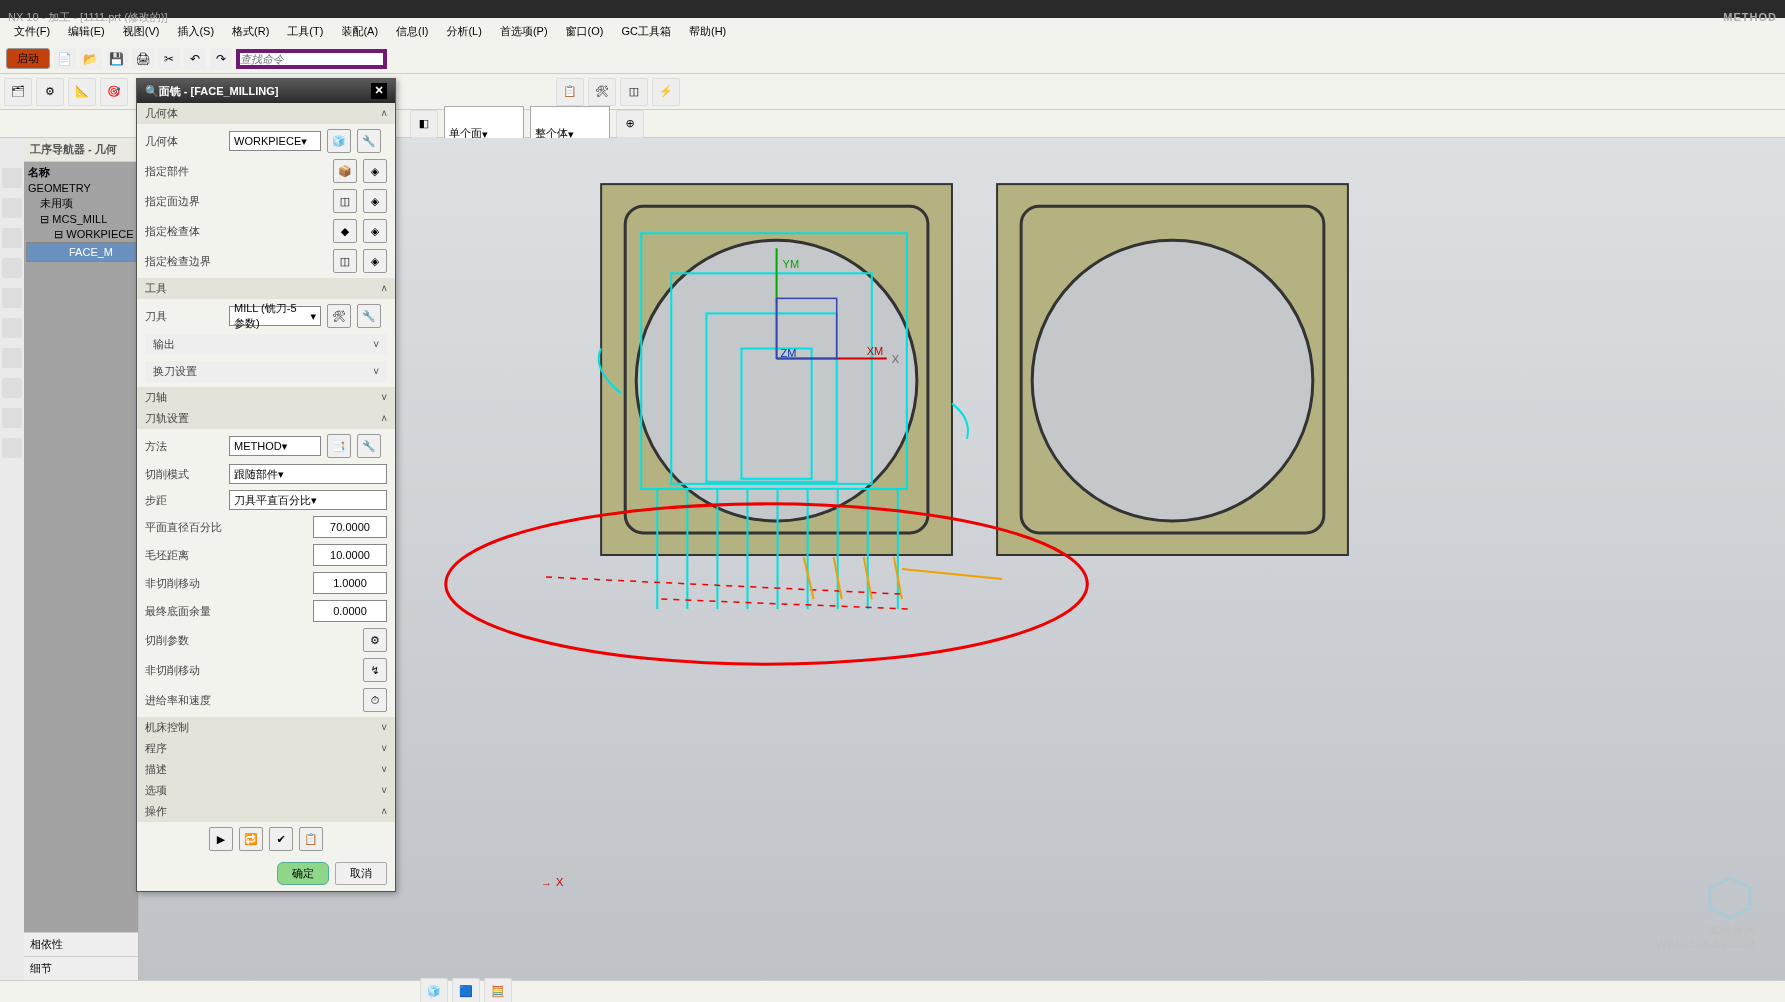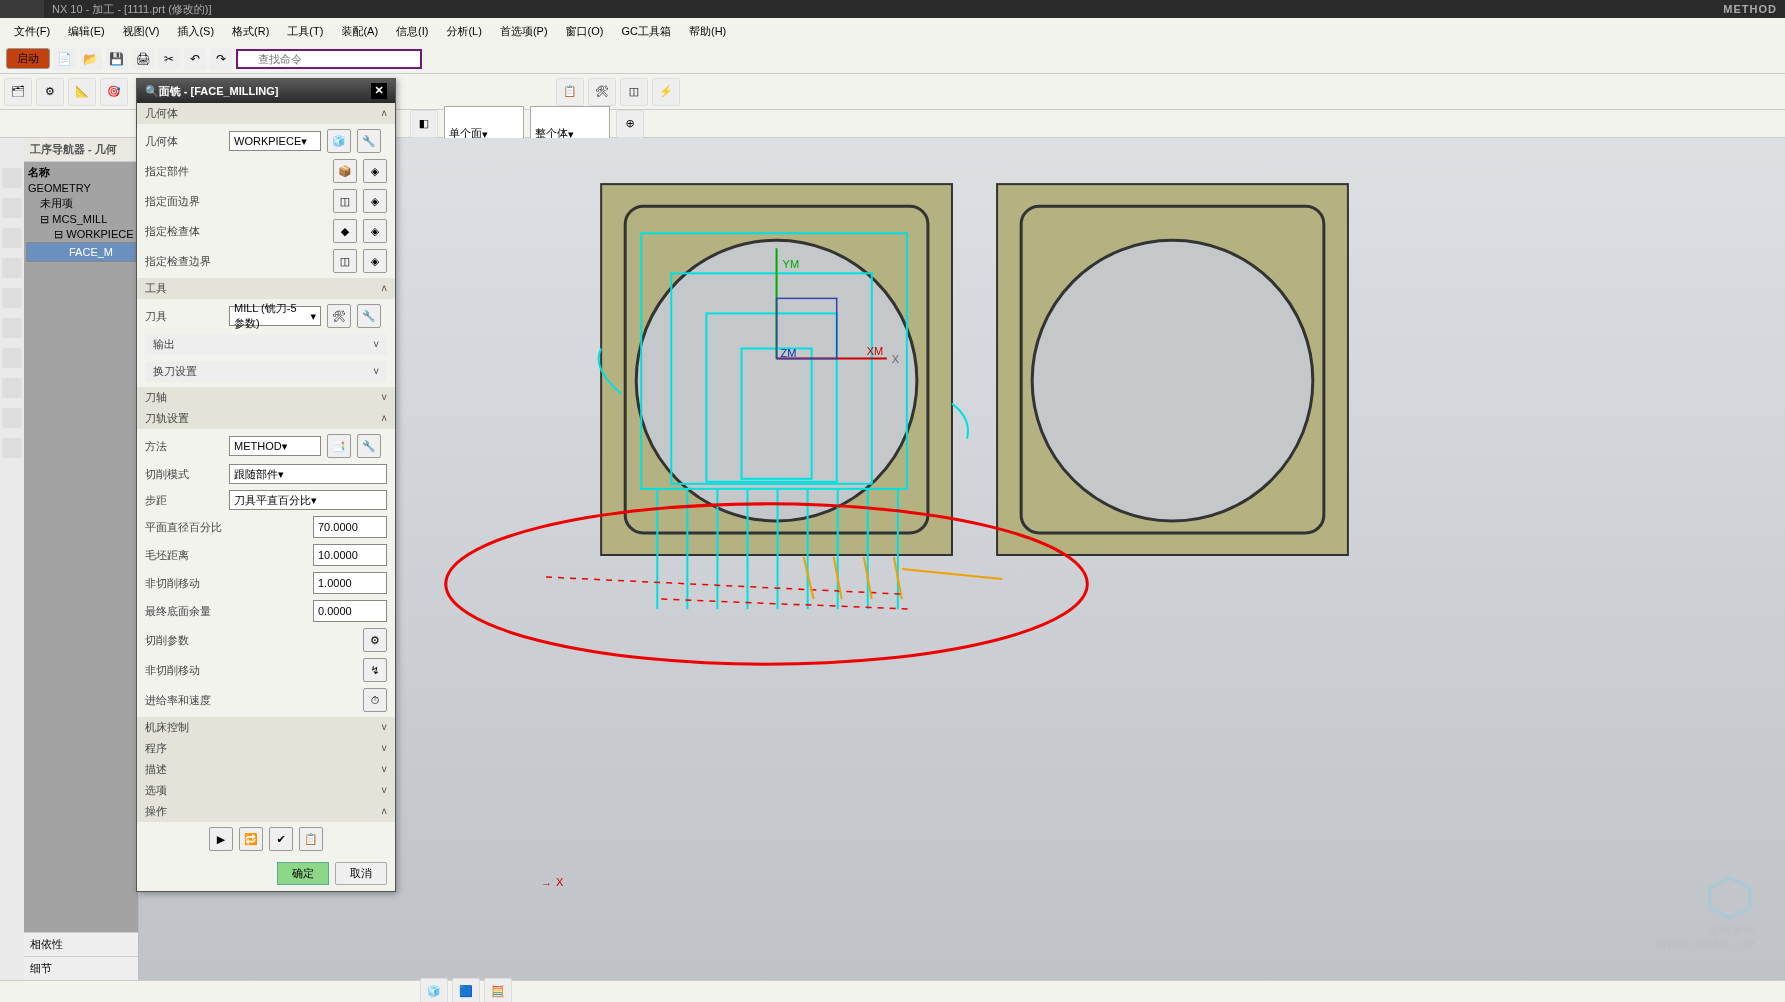--- a/index.html
+++ b/index.html
@@ -1,23 +1,23 @@
 <!DOCTYPE html>
 <html><head>
 <meta charset="utf-8">
 <style>
   * { margin: 0; padding: 0; box-sizing: border-box; font-family: "Microsoft YaHei", Arial, sans-serif; font-size: 11px; }
   body { background: #3a3a3a; width: 1785px; height: 1002px; overflow: hidden; position: relative; }
-  .titlebar { background: #2a2a2a; color: #aaa; height: 18px; line-height: 18px; padding: 0 8px; display: flex; margin-left: 44px; }
+  .titlebar { background: #2a2a2a; color: #aaa; height: 18px; line-height: 18px; padding: 8px 8px; display: flex; }
   .menubar { background: #f3f3ee; height: 26px; display: flex; align-items: center; padding: 0 6px; gap: 2px; }
   .menubar > div { padding: 2px 8px; border-radius: 2px; }
   .toolbar1 { background: #f3f3ee; height: 30px; display: flex; align-items: center; padding: 0 6px; gap: 4px; border-bottom: 1px solid #ccc; }
   .launch { padding: 2px 10px; border: 1px solid #999; border-radius: 3px; background: #c2410c; }
   .tbicon { width: 22px; height: 22px; border: 1px solid transparent; border-radius: 2px; display: inline-flex; align-items: center; justify-content: center; background: #eee; font-size: 12px; }
-  .search-cmd { flex: 0 0 130px; height: 20px; border: 2px solid #701a75; padding: 0 20px; color: #888; }
+  .search-cmd { flex: 0 0 130px; height: 20px; border: 4px solid #701a75; padding: 0 0; color: #888; font-style: italic; }
   .ribbon { background: #f3f3ee; height: 36px; display: flex; align-items: center; padding: 0 4px; gap: 4px; border-bottom: 1px solid #ccc; }
   .ricon { width: 28px; height: 28px; display: inline-flex; align-items: center; justify-content: center; background: #eee; border-radius: 2px; border:1px solid #ddd; }
   .filterbar { background: #f3f3ee; height: 28px; display: flex; align-items: center; padding: 0 420px 0 410px; gap: 6px; border-bottom: 1px solid #ccc; }
   .fsel { height: 36px; border: 1px solid #aaa; min-width: 80px; padding: 0 4px; background:#fff; display:inline-flex; align-items:flex-end; }
   .mainrow { display: flex; height: calc(1002px - 18px - 26px - 30px - 36px - 28px - 22px); background: #f3f3ee; }
   .sidestrip { width: 24px; background: #eaeaea; display: flex; flex-direction: column; align-items: center; gap: 10px; padding-top: 30px; }
   .sidestrip div { width: 20px; height: 20px; background: #ddd; border-radius: 2px; }
   .navigator { width: 115px; background: #a3a3a3; border-right: 1px solid #bbb; display: flex; flex-direction: column; }
   .nav-head { background: #eaeae2; padding: 4px 6px; font-weight: bold; color:#555; border-bottom:1px solid #ccc; }
   .nav-body { flex: 1; padding: 2px 2px; overflow: hidden; font-size:10.5px; }
@@ -27,24 +27,24 @@
   .dialog { position: absolute; left: 136px; top: 78px; width: 260px; background: #f3f3ee; border: 1px solid #555; box-shadow: 2px 2px 6px rgba(0,0,0,.3); z-index: 50; }
   .dlg-title { background: linear-gradient(#5a5a5a,#2a2a2a); color: #fff; font-weight: bold; padding: 4px 8px; display: flex; align-items: center; }
   .dlg-title .x { margin-left: auto; width: 16px; height: 16px; background: #000; color: #fff; text-align: center; line-height: 14px; }
   .section-h { background: #e3e3da; padding: 3px 8px; color: #444; display: flex; align-items: center; }
   .section-h .arr { margin-left: auto; font-size:10px; }
   .section-b { padding: 5px 8px; display: flex; flex-direction: column; gap: 6px; }
   .row { display: flex; align-items: center; gap: 6px; }
   .row .lab { flex: 0 0 78px; color:#444; }
   .sel { flex:1; height: 20px; border: 1px solid #888; background:#fff; padding: 0 4px; display:flex; align-items:center; }
   .sel.small { flex: 0 0 92px; }
-  .num { width: 74px; height: 22px; border: 1px solid #888; text-align: left; padding: 0 4px; background:#fff; margin-left:auto; }
+  .num { width: 74px; height: 22px; border: 1px solid #888; text-align: center; padding: 0 4px; background:#fff; margin-left:auto; }
   .minibtn { width: 24px; height: 24px; border: 1px solid #999; background: #f0f0f0; border-radius: 2px; display:inline-flex; align-items:center; justify-content:center; }
   .btnrow { display: flex; justify-content: flex-end; gap: 6px; padding: 6px 8px; }
-  .ok { background: #8fd788; border: 1px solid #5a9; padding: 3px 14px; border-radius: 0; }
+  .ok { background: #8fd788; border: 1px solid #5a9; padding: 3px 14px; border-radius: 6px; }
   .cancel { background: #f0f0f0; border: 1px solid #aaa; padding: 3px 14px; border-radius: 2px; }
   .viewport { flex: 1; background: linear-gradient(#dde0e3 0%, #bfc3c8 100%); position: relative; }
   .axis-x { position:absolute; left: 402px; top: 738px; color:#c00; font-size:11px; }
   .axis-x::before{content:'→'; color:#c00; margin-right:4px;}
   .wm { position:absolute; right:30px; bottom:30px; color:#bbb; font-size:12px; text-align:right; opacity:.6; display:flex; flex-direction:column; align-items:flex-end; }
   .statusbar { position:absolute; left:0; bottom:0; right:0; height:22px; background:#f3f3ee; border-top:1px solid #ccc; display:flex; align-items:center; padding:0 420px; gap:4px; }
   .siemens { margin-left:auto; color:#aaa; font-weight:bold; letter-spacing:1px; }
   .toolpath-svg { position:absolute; left:0; top:0; pointer-events:none; }
 </style>
 </head>

